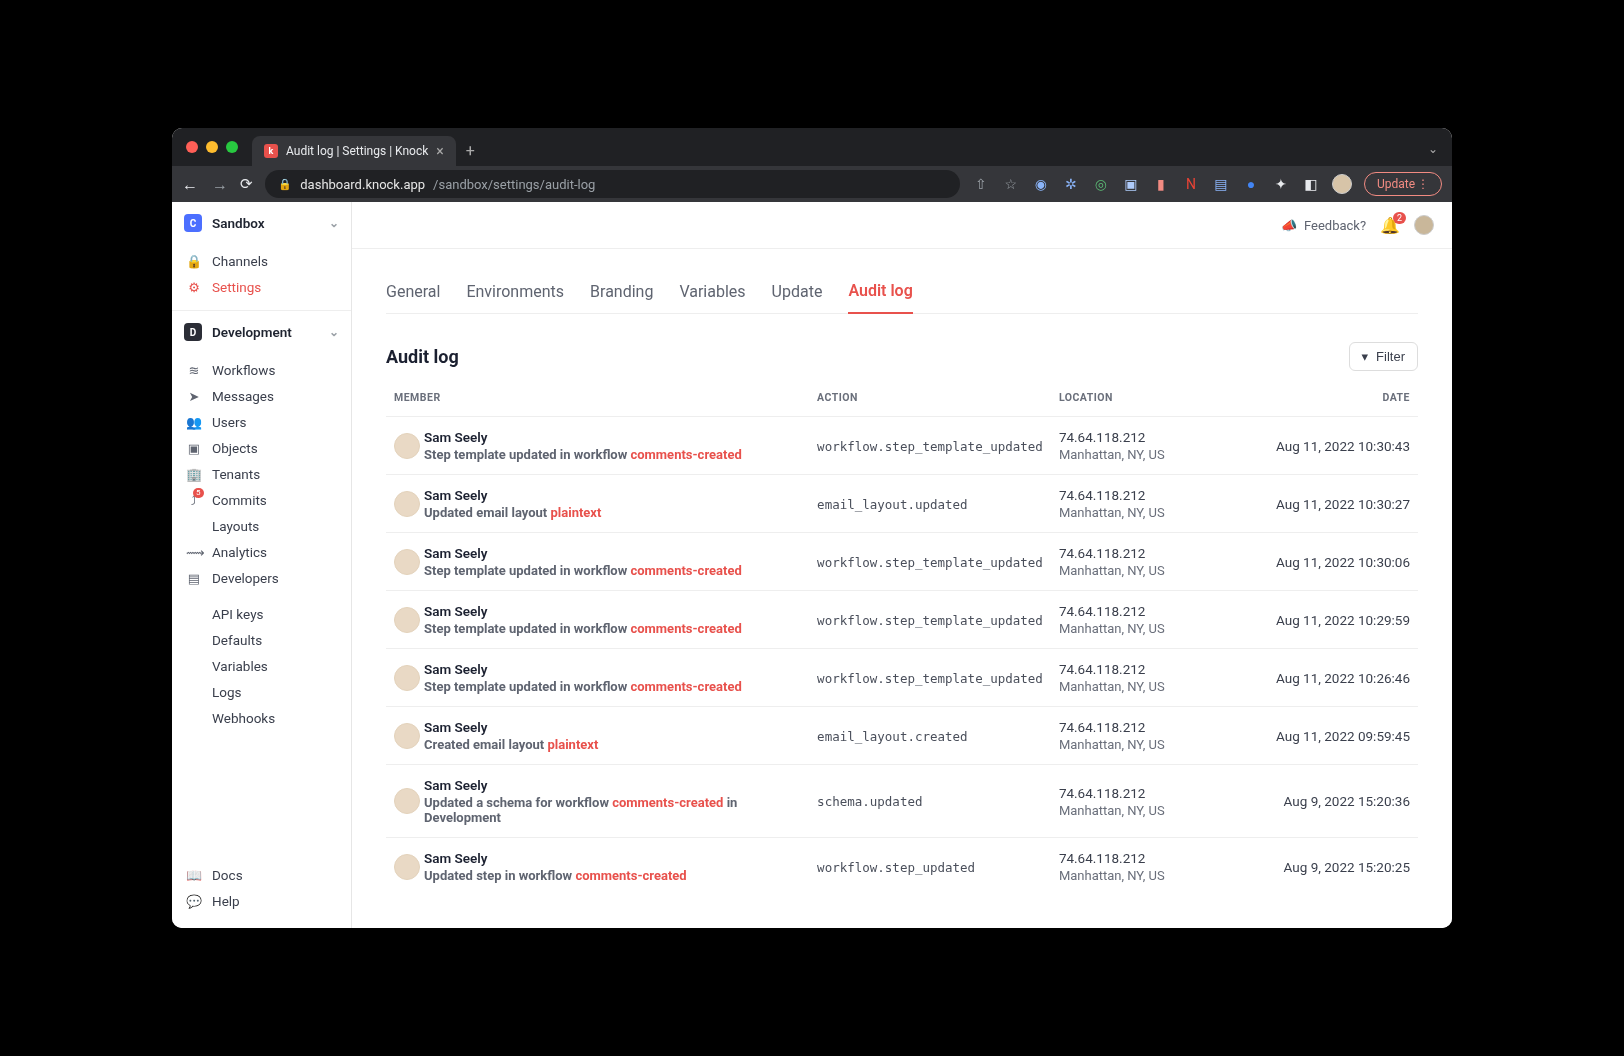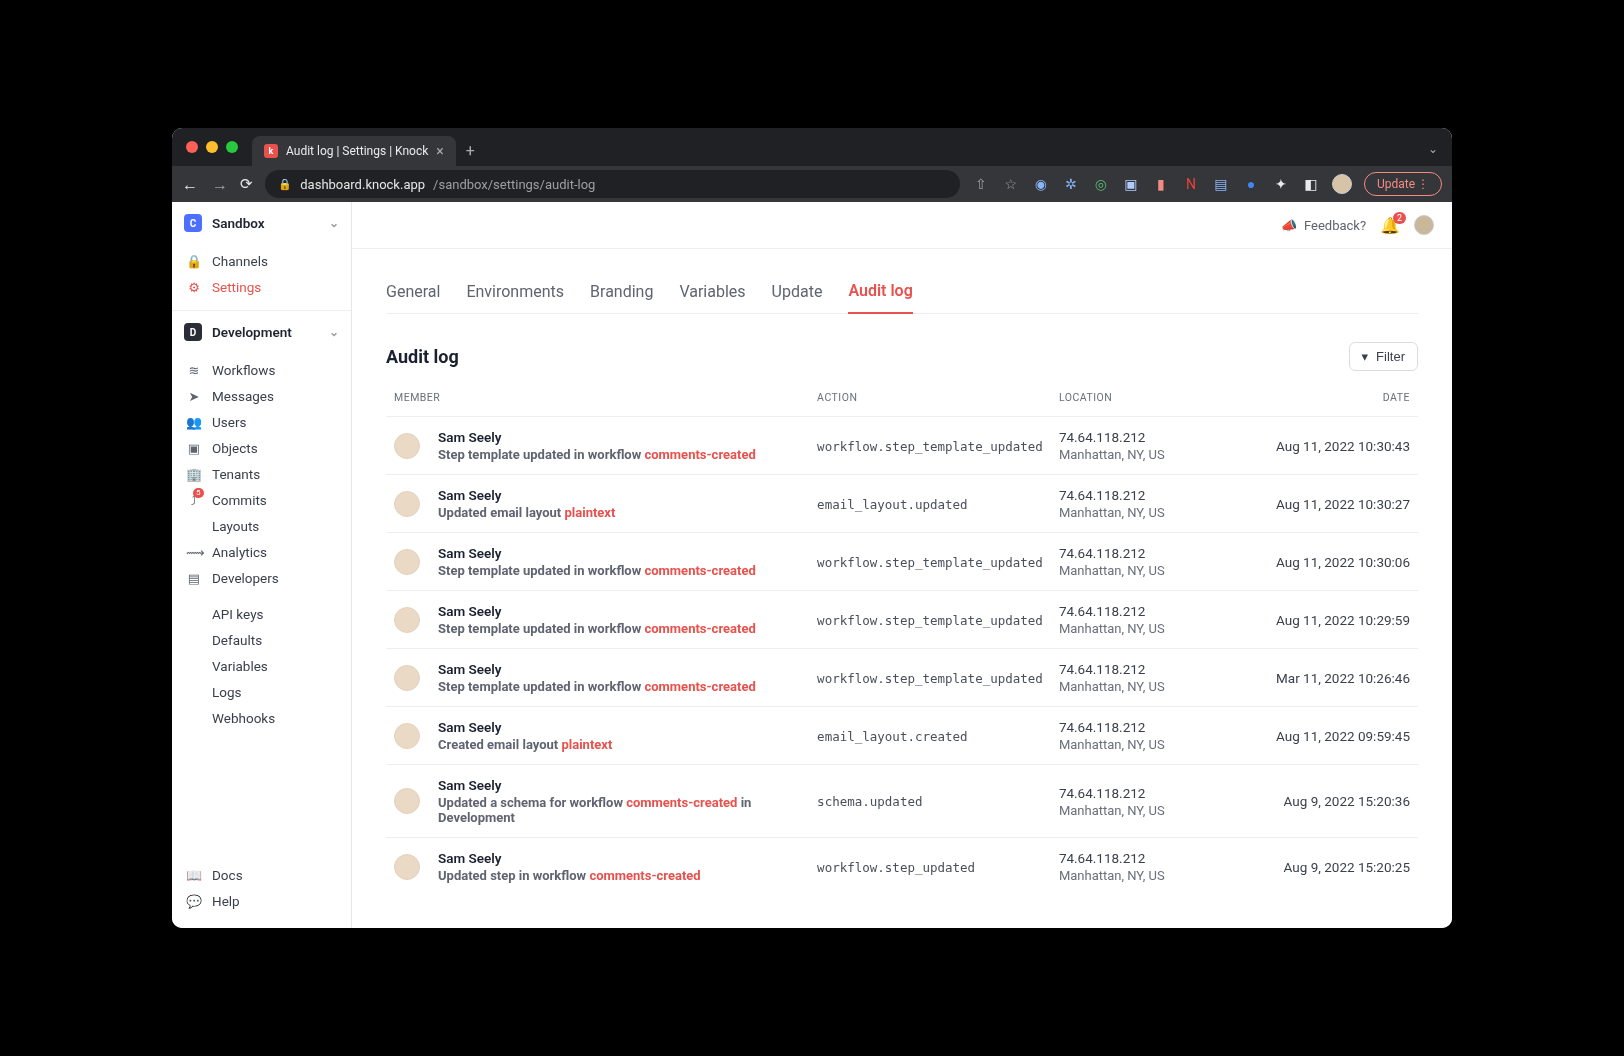--- a/index.html
+++ b/index.html
@@ -105,26 +105,26 @@
   .tabs { display:flex; gap:26px; border-bottom:1px solid #eee; font-size:16px; color:#5f6470;align-items:center; }
   .tabs .tabitem { padding:10px 0 12px 0; cursor:pointer; }
   .tabs .tabitem.active { color:#e8514c; font-weight:600; border-bottom:2.5px solid #e8514c; margin-bottom:-1px;}
   .subhead-row { display:flex; align-items:center; justify-content:space-between; margin-top:28px; margin-bottom:8px;}
   .subhead { font-size:18px; font-weight:700; color:#1b2030; }
   .filter-btn { border:1px solid #ddd; border-radius:6px; padding:6px 12px; font-size:13px; color:#3a3f4c; display:flex;align-items:center;gap:8px; background:#fff; cursor:pointer;}
   
   table.audit { width:100%; border-collapse:collapse; font-size:13.5px; }
   table.audit thead th {
     text-align:left; font-size:10.5px; letter-spacing:.5px; color:#6a6f7b;
-    font-weight:400; padding:12px 8px; text-transform:uppercase;
+    font-weight:700; padding:12px 8px; text-transform:uppercase;
   }
   table.audit thead th.date { text-align:right; }
   table.audit tbody tr { border-top:1px solid #eee; }
   table.audit td { padding:12px 8px; vertical-align:middle; }
-  .member-cell { display:flex; align-items:center; gap:18px; }
+  .member-cell { display:flex; align-items:center; gap:4px; }
   .avatar-md { width:26px;height:26px;border-radius:50%;background:#e9d9c5;flex-shrink:0;border:1px solid #e3d2bb;}
   .member-name { font-weight:600; color:#1b2030; font-size:13.5px;}
   .member-desc { color:#5f6470; font-size:13px; margin-top:2px;font-weight:bold;}
   .member-desc .link { color:#e8514c; }
   .action-code { font-family: ui-monospace,SFMono-Regular,Menlo,monospace; font-size:12.5px; color:#4a4f5b; }
   .loc-ip { color:#3a3f4c; }
   .loc-city { color:#6a6f7b; margin-top:2px; font-size:13px;}
   td.date-cell { text-align:right; color:#3a3f4c; white-space:nowrap;}
   td.member-col { width:41%; }
   td.action-col { width:23%; }
@@ -379,21 +379,21 @@
           <div class="member-name">Sam Seely</div>
           <div class="member-desc">Step template updated in workflow <span class="link">comments-created</span></div>
         </div>
       </div>
     </td>
     <td class="action-col"><span class="action-code">workflow.step_template_updated</span></td>
     <td class="loc-col">
       <div class="loc-ip">74.64.118.212</div>
       <div class="loc-city">Manhattan, NY, US</div>
     </td>
-    <td class="date-cell">Mar 11, 2022 10:26:46</td>
+    <td class="date-cell">Aug 11, 2022 10:26:46</td>
               </tr>
               <tr>
     <td class="member-col">
       <div class="member-cell">
         <span class="avatar-md"></span>
         <div>
           <div class="member-name">Sam Seely</div>
           <div class="member-desc">Created email layout <span class="link">plaintext</span></div>
         </div>
       </div>

